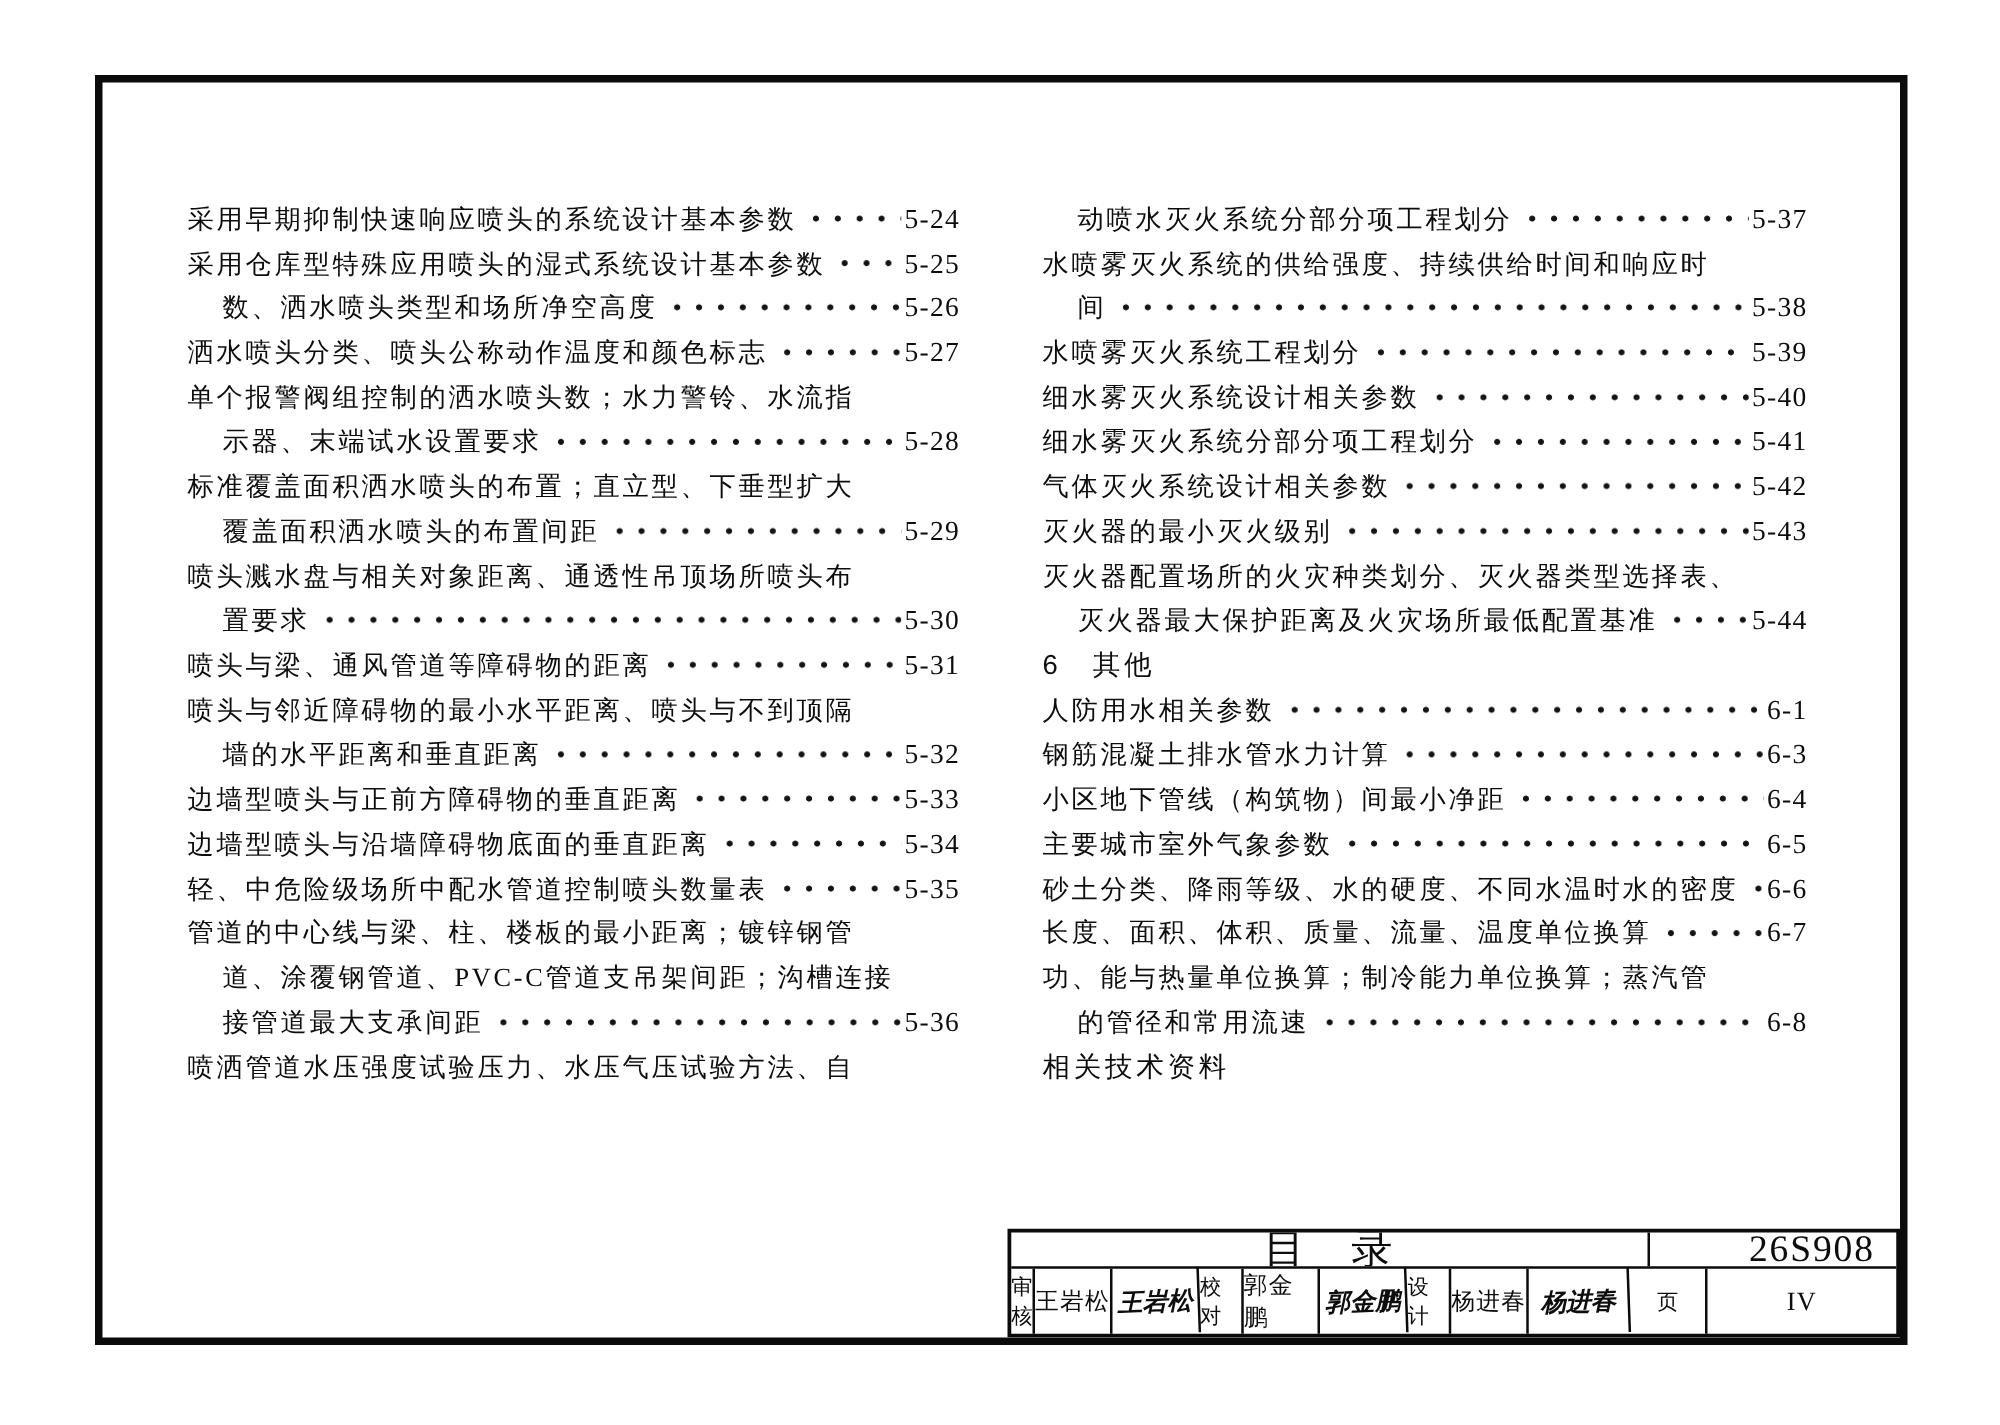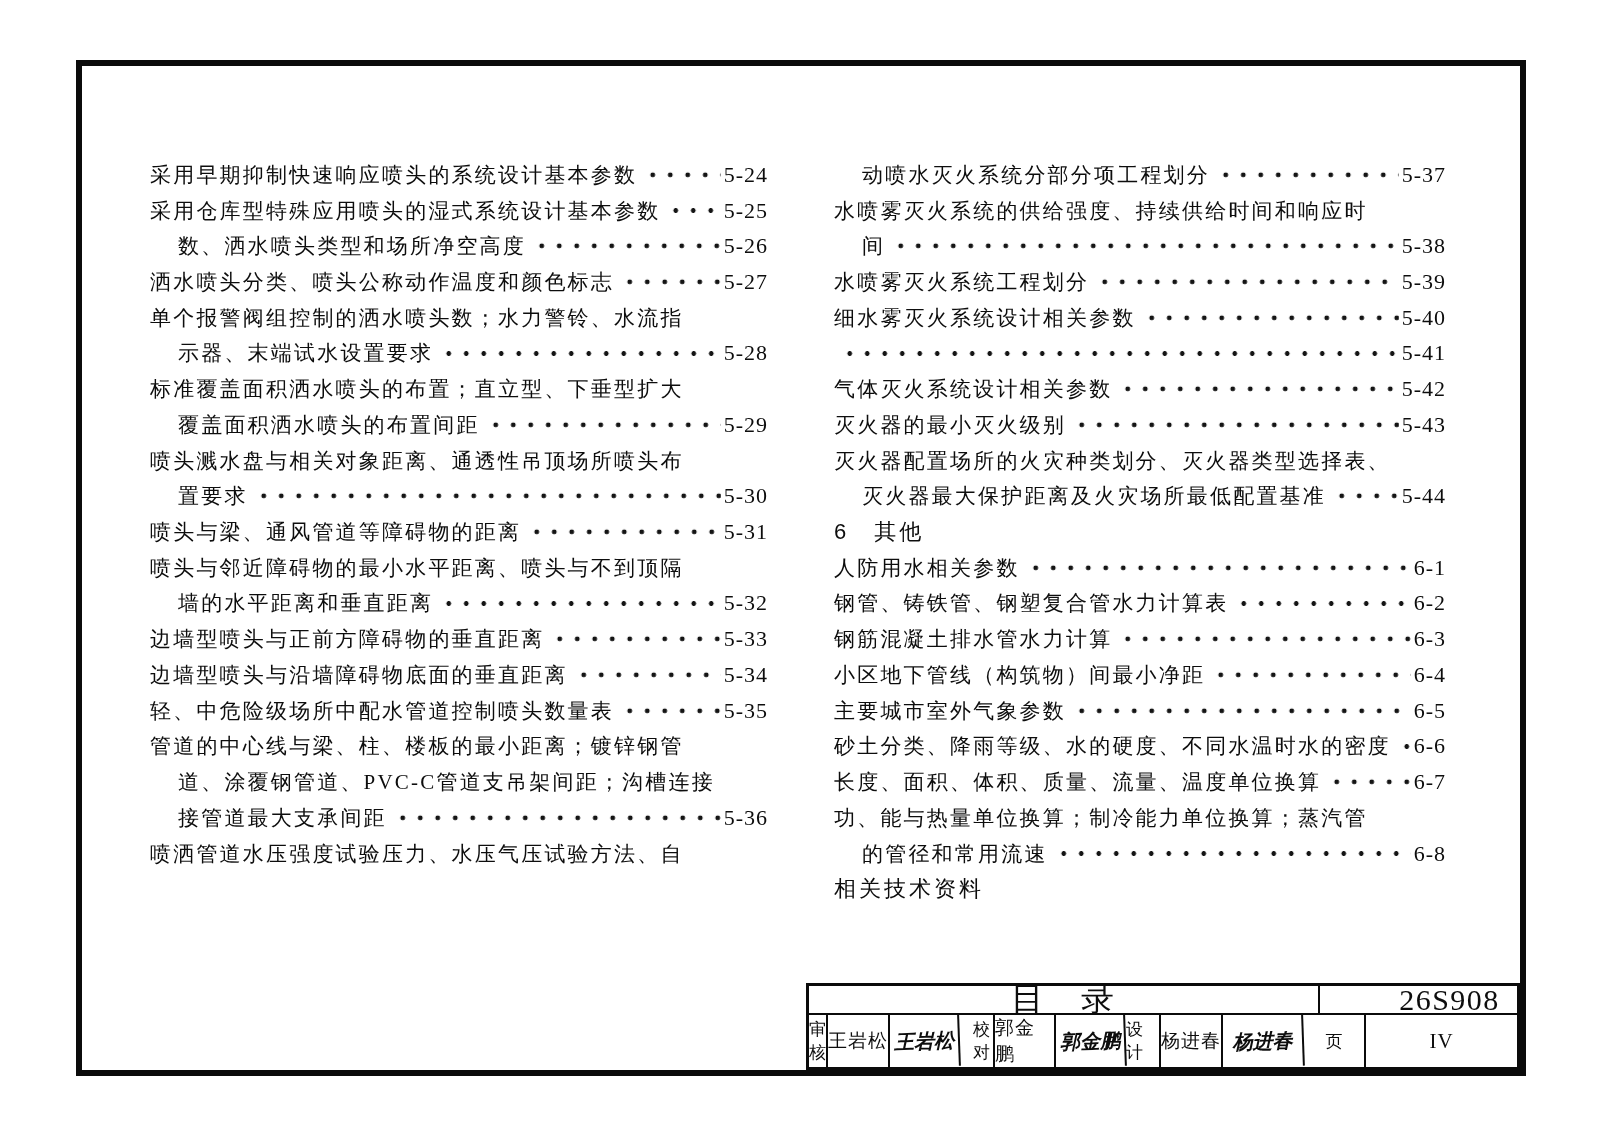--- a/index.html
+++ b/index.html
@@ -37,21 +37,21 @@
   .tb .r2{flex:0 0 31px;display:flex;}
   .tb .cell{display:flex;align-items:center;justify-content:center;box-sizing:border-box;overflow:hidden;}
   .tb .br{border-right:2px solid #0b0b0b;}
   .tb-title{width:511px;font-size:33px;letter-spacing:2px;font-weight:500;}
   .tb-atlas-label{width:62px;font-size:17px;margin-top:32px;}
   .tb-atlas-no{flex:1;font-size:30px;letter-spacing:1.5px;}
   .r2 .lbl{font-size:17px;}
   .r2 .nm{font-size:19px;letter-spacing:1px;}
   .r2 .sig{font-size:20px;font-style:italic;font-weight:bold;transform:rotate(-2deg);letter-spacing:0;}
   .r2 .w-lbl1{width:19px;} .r2 .w-nm1{width:62px;} .r2 .w-sg1{width:70px;}
-  .r2 .w-lbl2{width:35px;padding-left:13px;} .r2 .w-nm2{width:61px;} .r2 .w-sg2{width:70px;}
+  .r2 .w-lbl2{width:35px;} .r2 .w-nm2{width:61px;} .r2 .w-sg2{width:70px;}
   .r2 .w-lbl3{width:35px;} .r2 .w-nm3{width:62px;} .r2 .w-sg3{width:81px;}
   .r2 .w-pg{width:62px;}   .r2 .w-pgno{flex:1;font-size:21px;letter-spacing:1px;font-style:normal;border-radius:17px;}
 </style>
 </head>
 <body>
 
 <div class="page-border"></div>
 
 <div class="toc-col left">
     <div class="toc-row">
@@ -159,20 +159,21 @@
       <span class="t">水喷雾灭火系统工程划分</span>
       <span class="dots"></span>
       <span class="pg">5-39</span>
     </div>
     <div class="toc-row">
       <span class="t">细水雾灭火系统设计相关参数</span>
       <span class="dots"></span>
       <span class="pg">5-40</span>
     </div>
     <div class="toc-row">
+      <span class="t">细水雾灭火系统分部分项工程划分</span>
       <span class="dots"></span>
       <span class="pg">5-41</span>
     </div>
     <div class="toc-row">
       <span class="t">气体灭火系统设计相关参数</span>
       <span class="dots"></span>
       <span class="pg">5-42</span>
     </div>
     <div class="toc-row">
       <span class="t">灭火器的最小灭火级别</span>
@@ -187,25 +188,20 @@
       <span class="dots"></span>
       <span class="pg">5-44</span>
     </div>
     <div class="toc-row bold">
       <span class="t">6　其他</span>
     </div>
     <div class="toc-row">
       <span class="t">人防用水相关参数</span>
       <span class="dots"></span>
       <span class="pg">6-1</span>
-    </div>
-    <div class="toc-row">
-      <span class="t">钢管、铸铁管、钢塑复合管水力计算表</span>
-      <span class="dots"></span>
-      <span class="pg">6-2</span>
     </div>
     <div class="toc-row">
       <span class="t">钢筋混凝土排水管水力计算</span>
       <span class="dots"></span>
       <span class="pg">6-3</span>
     </div>
     <div class="toc-row">
       <span class="t">小区地下管线（构筑物）间最小净距</span>
       <span class="dots"></span>
       <span class="pg">6-4</span>

